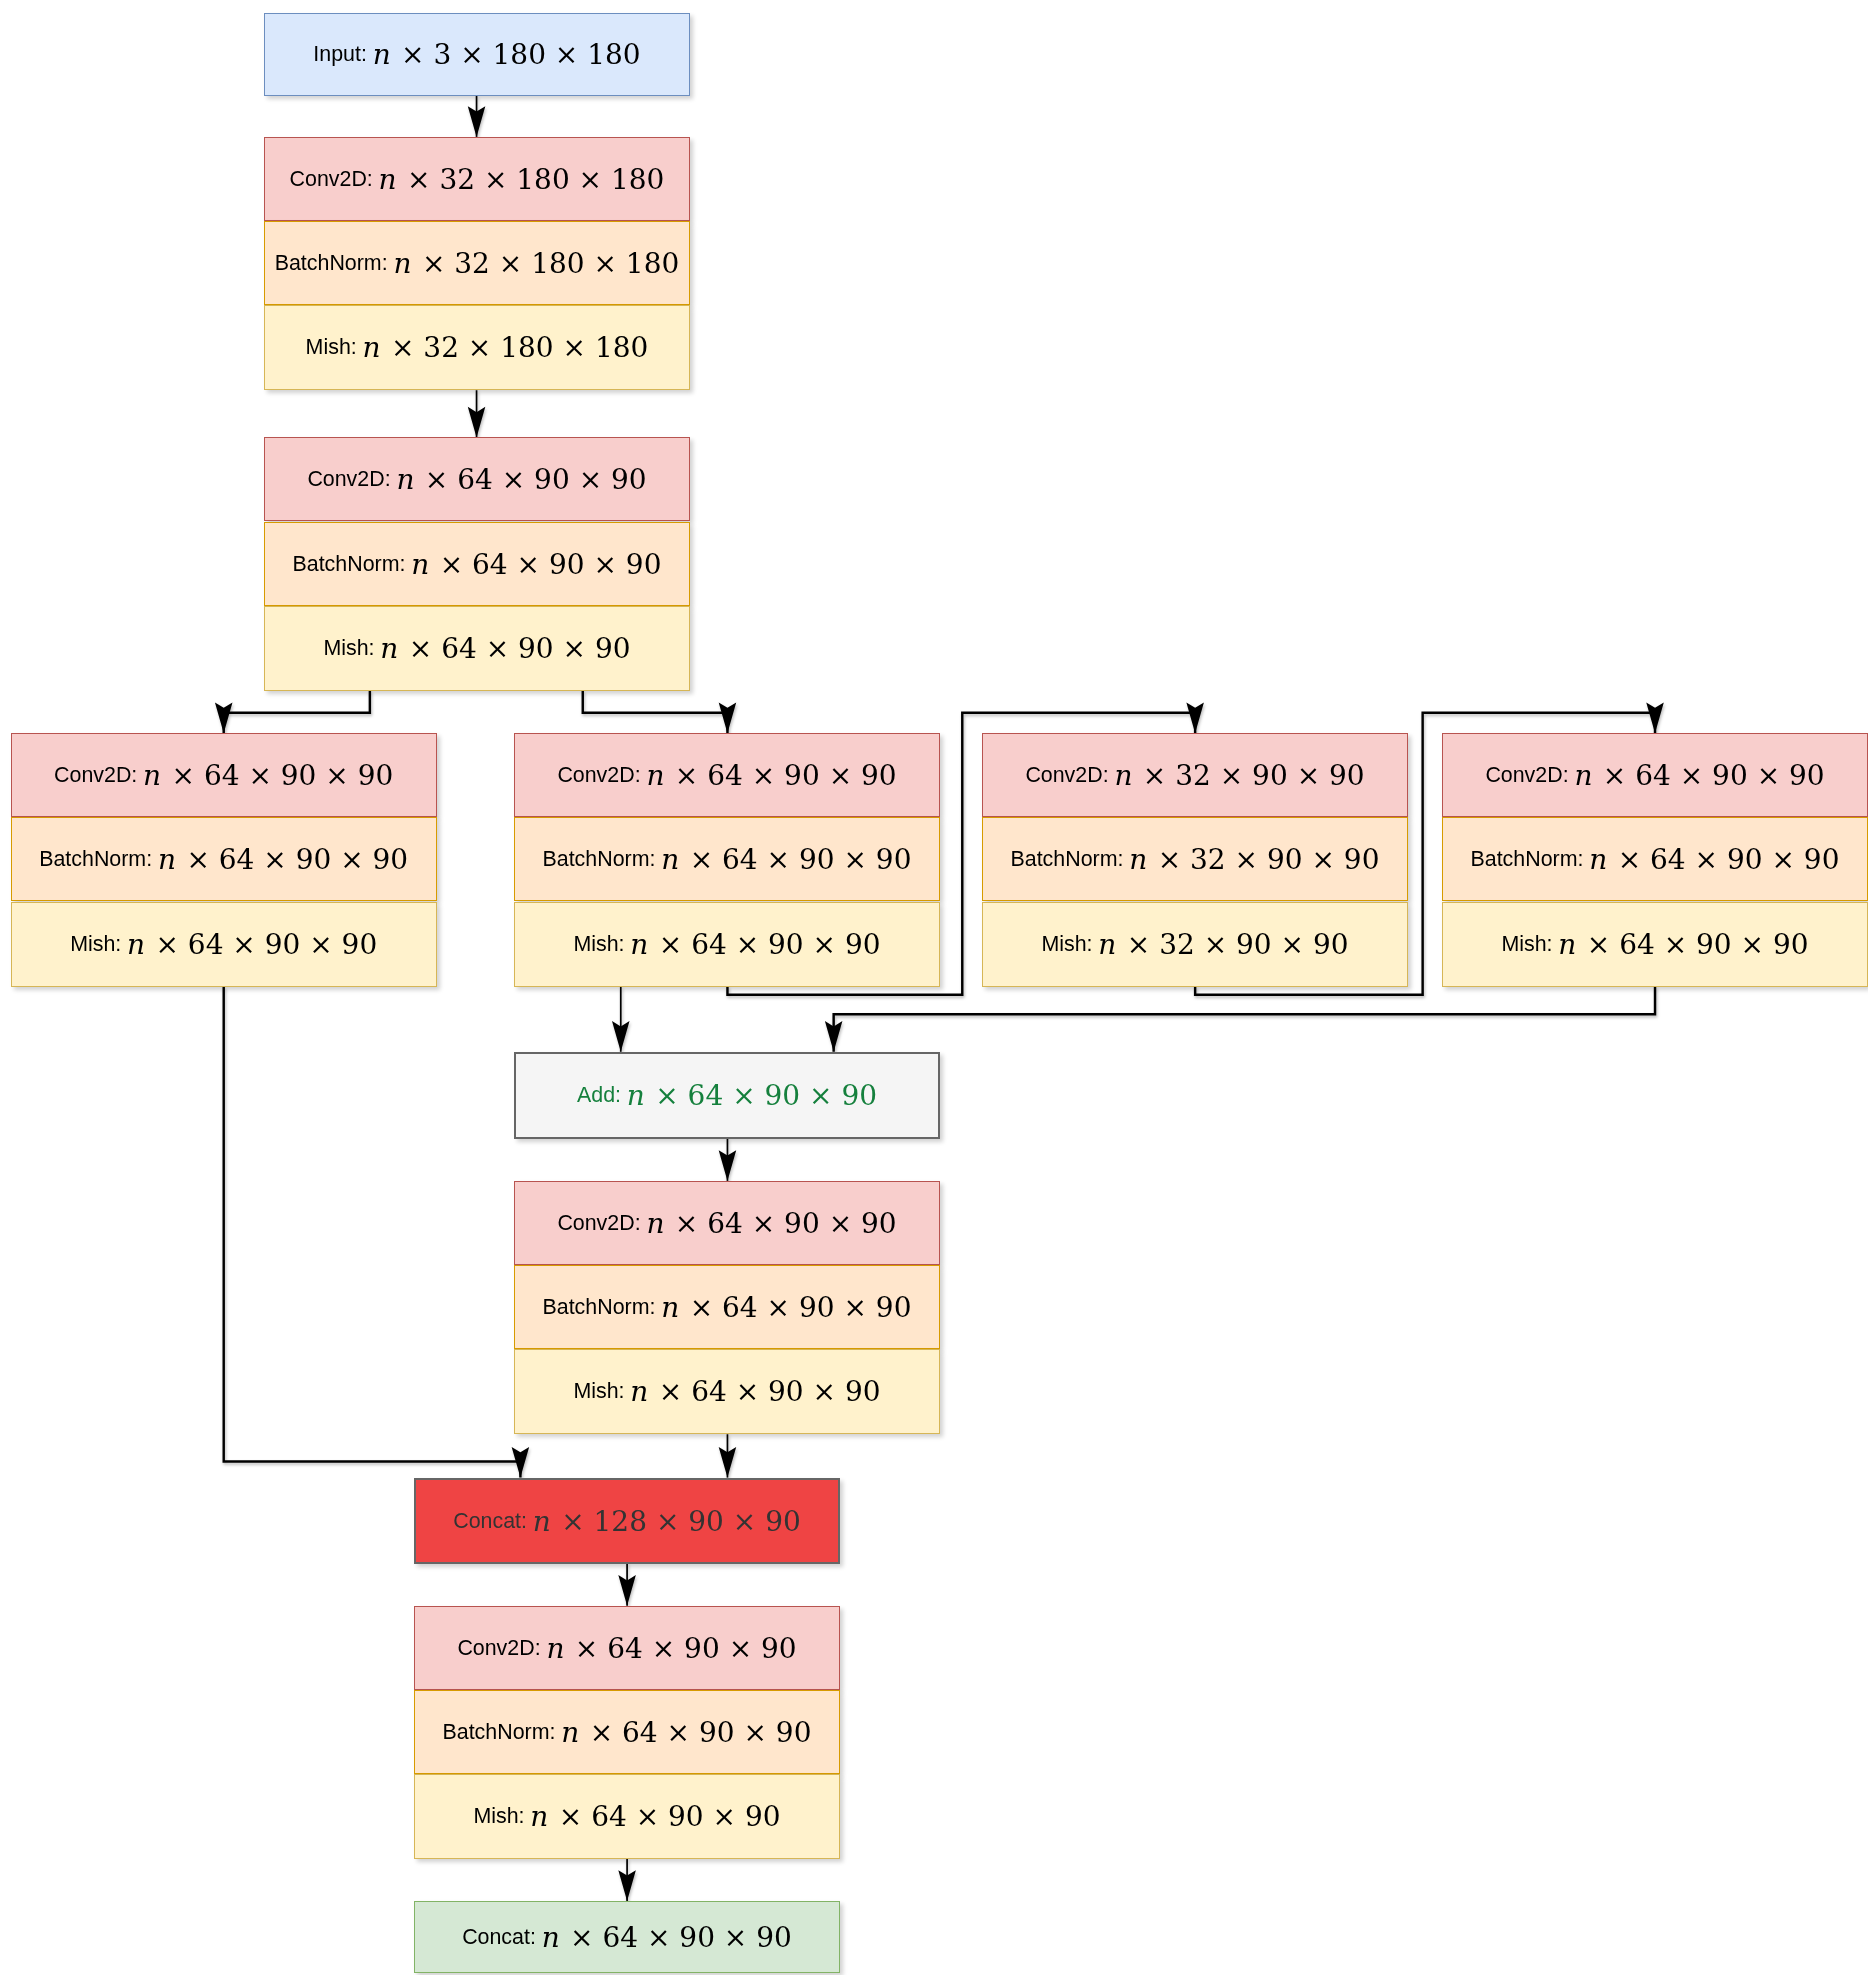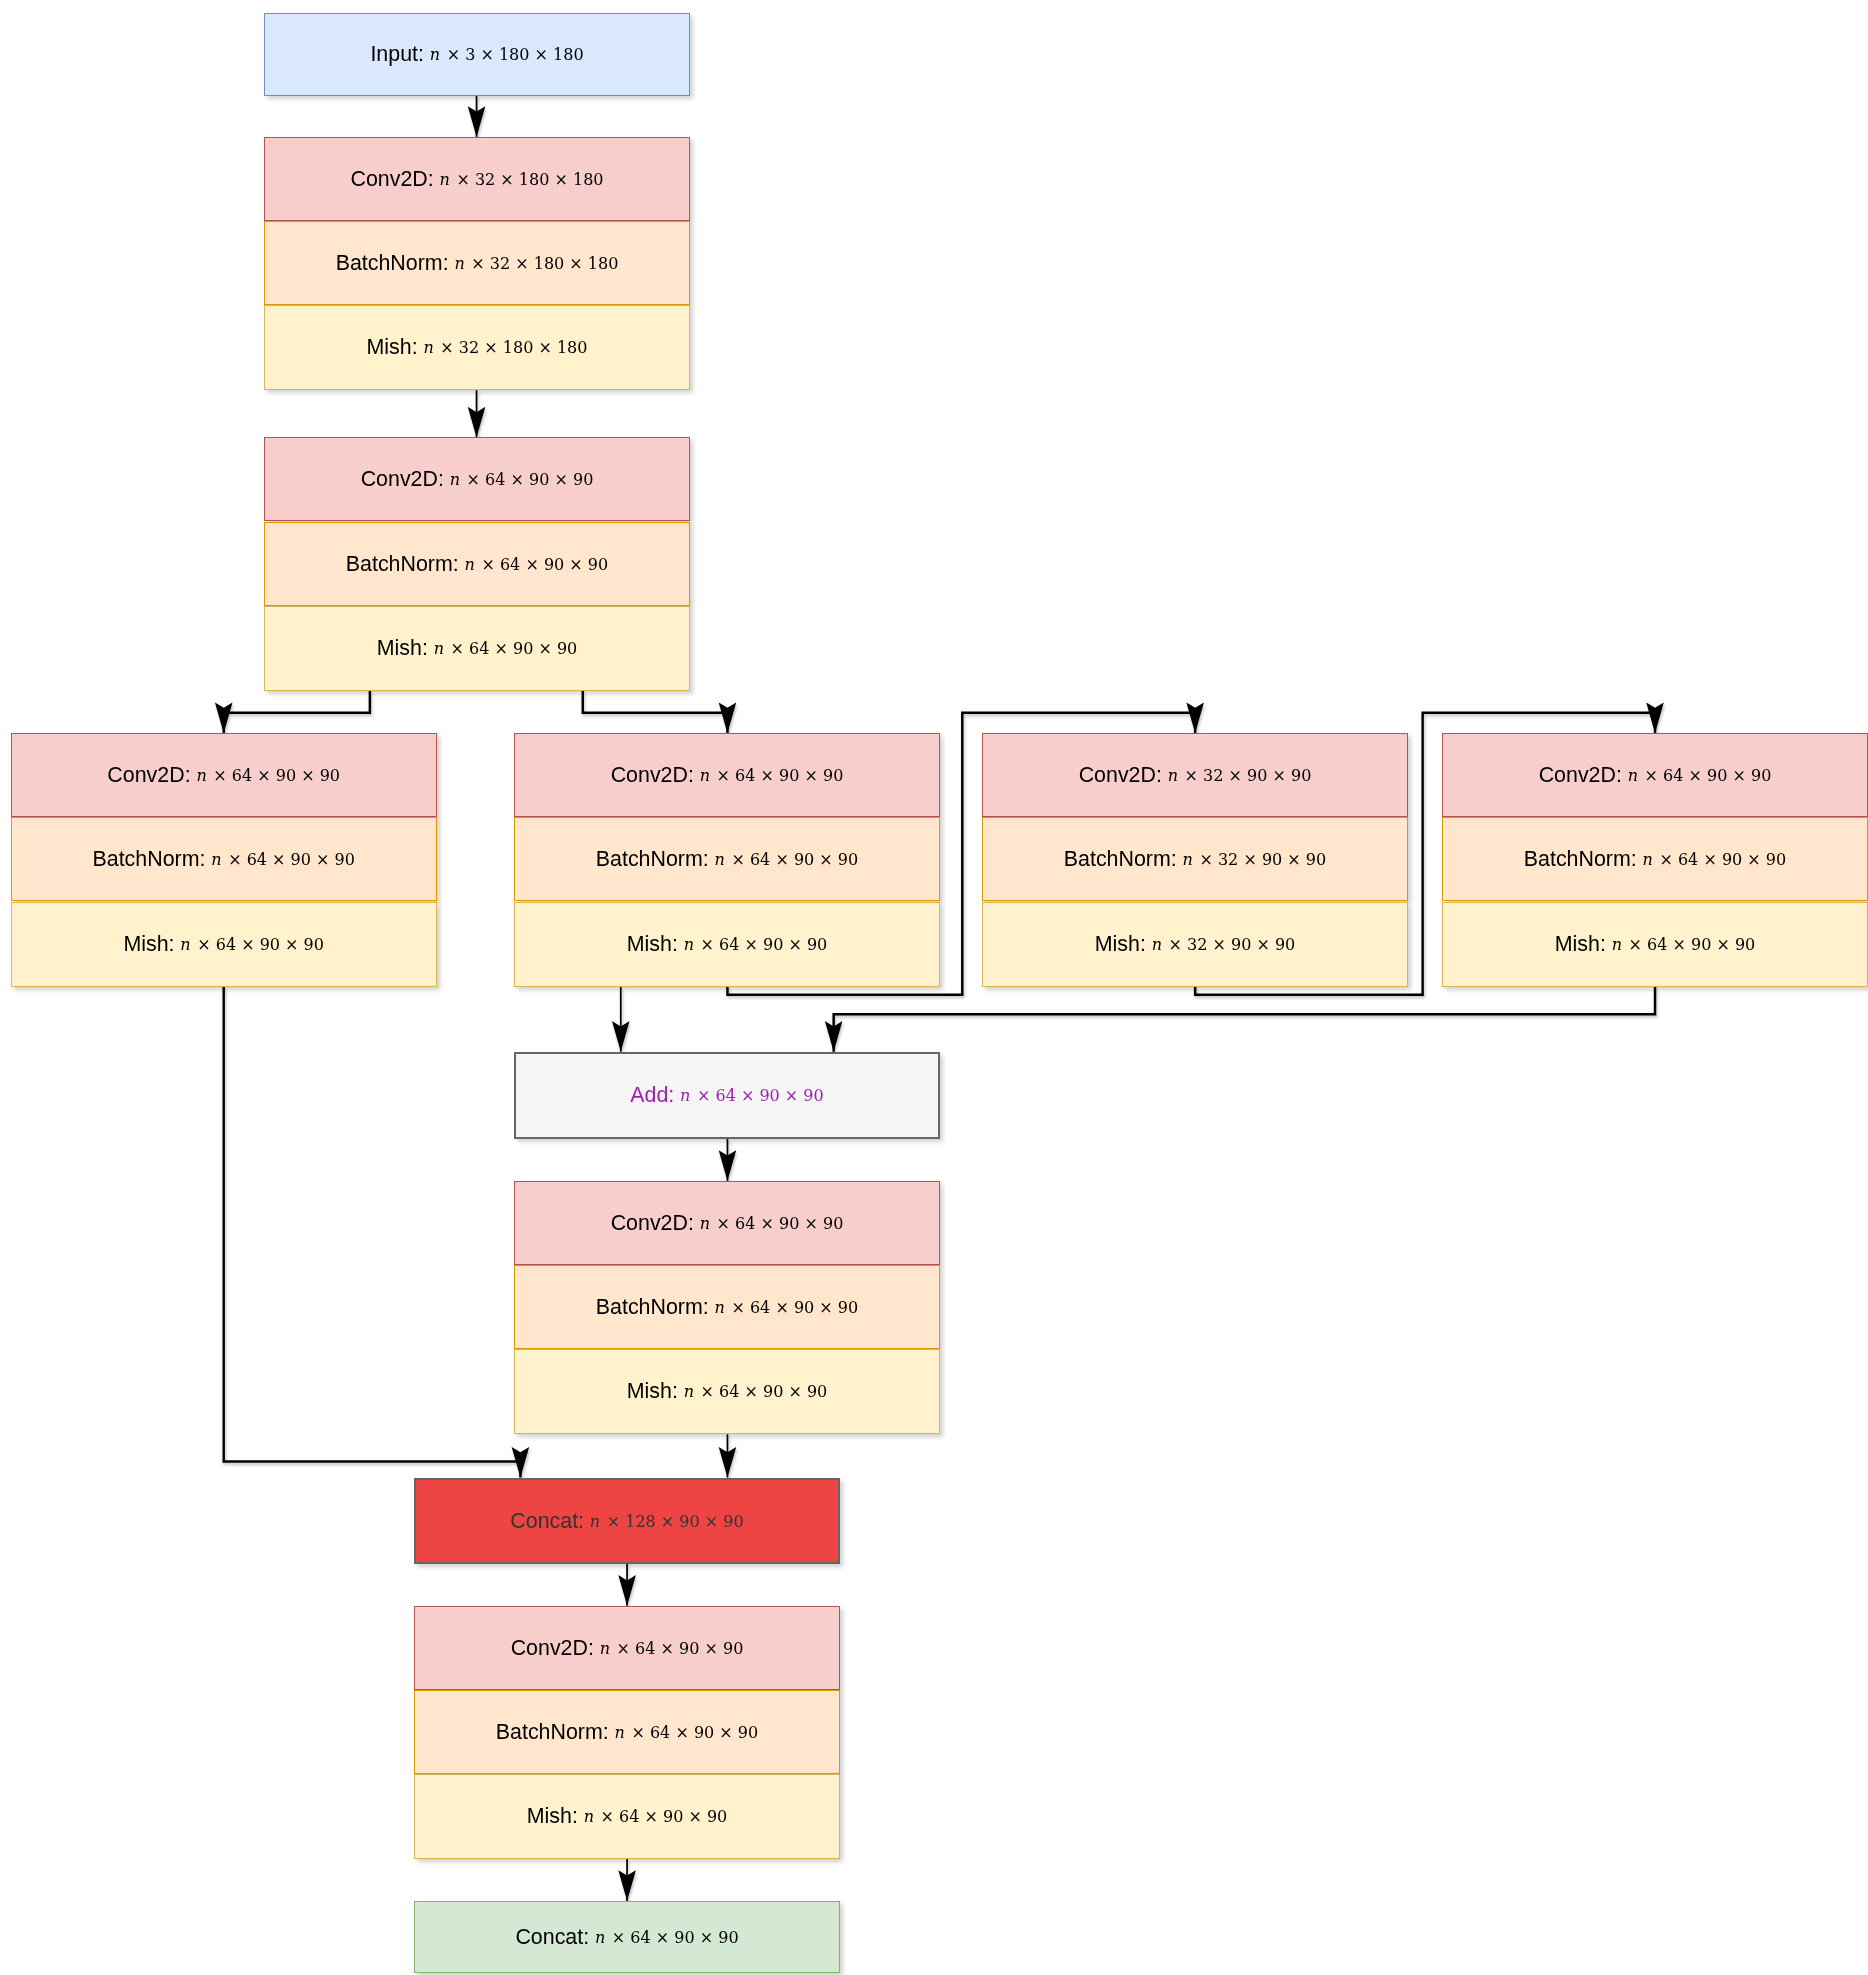--- a/index.html
+++ b/index.html
@@ -29,21 +29,21 @@
     white-space: nowrap;
     font-size: 21.4px;
     color: #000;
     box-shadow: 2.9px 3.4px 4.4px rgba(0,0,0,0.18);
     background: #fff;
   }
   .node.kind-op { border-width: 2.4px; }
   .lbl { font-family: "Liberation Sans", sans-serif; }
   .math {
     font-family: "DejaVu Serif", serif;
-    font-size: 16px;
+    font-size: 28px;
     margin-left: 5.8px;
   }
   .math i {
     font-style: italic;
     padding-right: 1.5px;
   }
   .edge { fill: none; stroke: #000; }
 </style>
 </head>
 <body>
@@ -138,21 +138,21 @@
       <span class="math"><i>n</i><span> × 64 × 90 × 90</span></span>
     </div>
     <div class="node" style="left: 1442px; top: 817px; width: 426px; height: 84px; background-color: rgb(255, 230, 204); border-color: rgb(215, 155, 0); color: rgb(0, 0, 0);">
       <span class="lbl">BatchNorm:</span>
       <span class="math"><i>n</i><span> × 64 × 90 × 90</span></span>
     </div>
     <div class="node" style="left: 1442px; top: 902px; width: 426px; height: 85px; background-color: rgb(255, 242, 204); border-color: rgb(214, 182, 86); color: rgb(0, 0, 0);">
       <span class="lbl">Mish:</span>
       <span class="math"><i>n</i><span> × 64 × 90 × 90</span></span>
     </div>
-    <div class="node kind-op" style="left: 514px; top: 1052px; width: 426px; height: 87px; background-color: rgb(245, 245, 245); border-color: rgb(102, 102, 102); color: #a21caf;">
+    <div class="node kind-op" style="left: 514px; top: 1052px; width: 426px; height: 87px; background-color: rgb(245, 245, 245); border-color: rgb(102, 102, 102); color: #15803d;">
       <span class="lbl">Add:</span>
       <span class="math"><i>n</i><span> × 64 × 90 × 90</span></span>
     </div>
     <div class="node" style="left: 514px; top: 1181px; width: 426px; height: 84px; background-color: rgb(248, 206, 204); border-color: rgb(184, 84, 80); color: rgb(0, 0, 0);">
       <span class="lbl">Conv2D:</span>
       <span class="math"><i>n</i><span> × 64 × 90 × 90</span></span>
     </div>
     <div class="node" style="left: 514px; top: 1265px; width: 426px; height: 84px; background-color: rgb(255, 230, 204); border-color: rgb(215, 155, 0); color: rgb(0, 0, 0);">
       <span class="lbl">BatchNorm:</span>
       <span class="math"><i>n</i><span> × 64 × 90 × 90</span></span>

